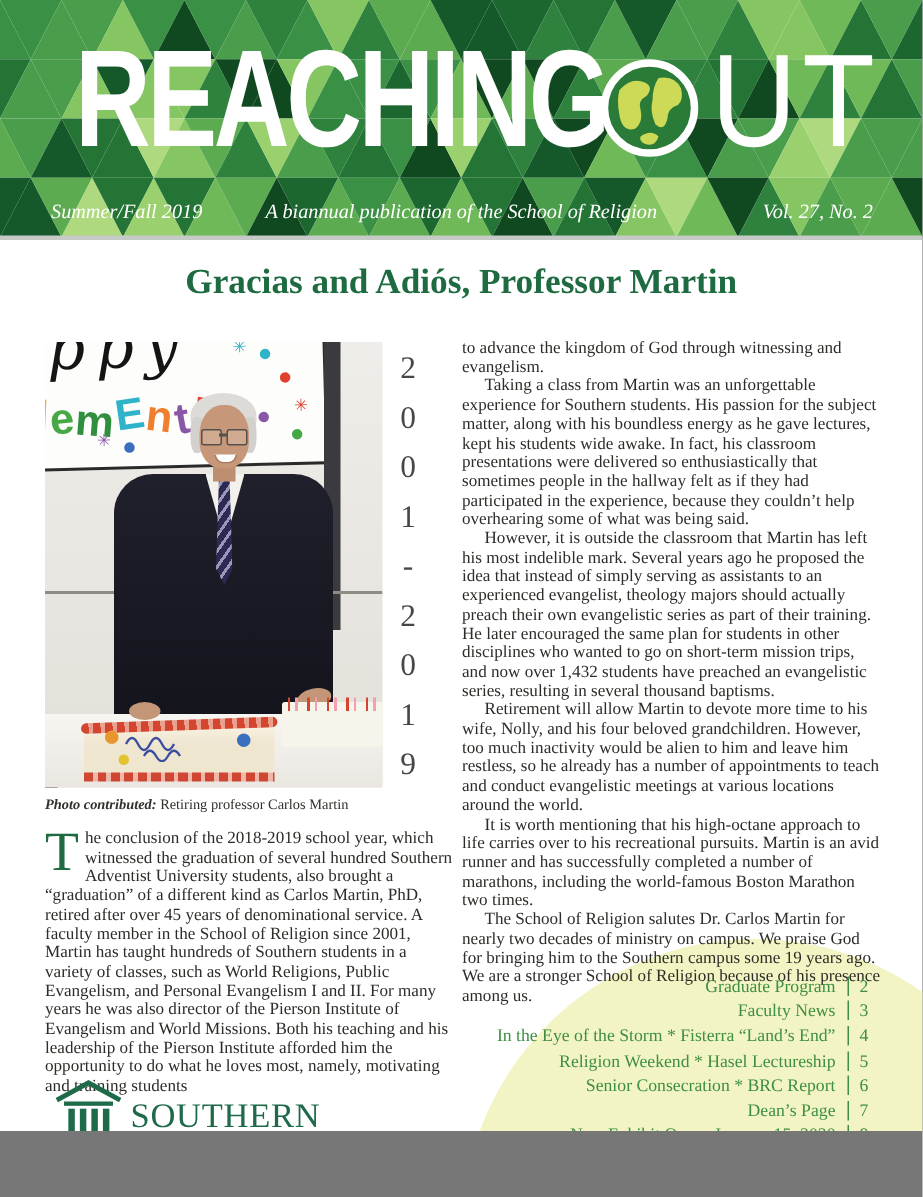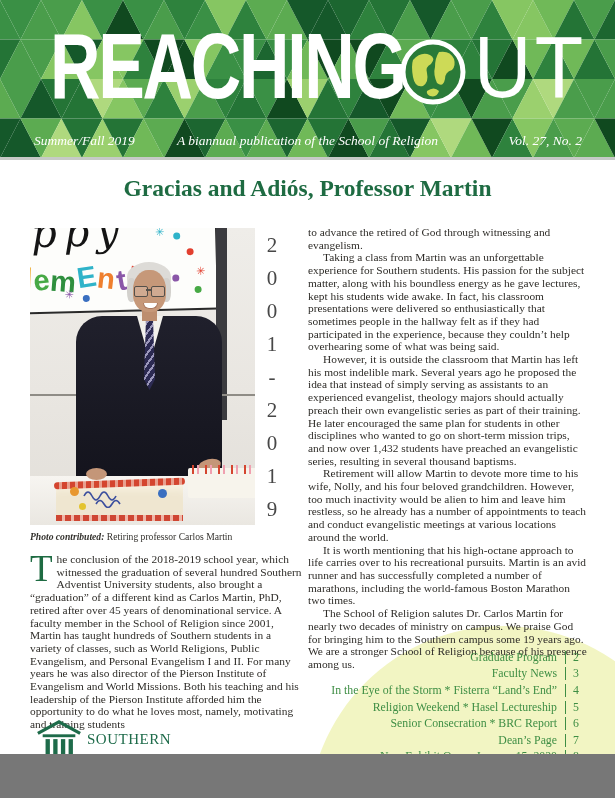--- a/index.html
+++ b/index.html
@@ -105,21 +105,21 @@
   .toc{position:absolute;left:290px;top:649px;width:298px;z-index:2;}
   .toc-row{height:16.6px;display:flex;align-items:center;justify-content:flex-end;
     font-size:11.8px;color:var(--toc-green);}
   .toc-sep{width:0;height:13px;border-left:1.5px solid var(--toc-green);margin:0 0 0 8px;}
   .toc-page{width:15px;margin-left:7px;}
 
   
   .footer-bar{position:absolute;left:0;top:780px;width:313px;height:18px;background:var(--footer-bar-green);z-index:3;}
   .logo{position:absolute;left:35px;top:714px;width:220px;height:60px;}
   .logo svg{position:absolute;left:0;top:4px;}
-  .logo-name{position:absolute;left:52px;top:18px;font-size:15px;line-height:1;color:var(--logo-green);letter-spacing:.5px;text-align:right;}
+  .logo-name{position:absolute;left:52px;top:18px;font-size:23px;line-height:1;color:var(--logo-green);letter-spacing:.5px;text-align:right;}
   .logo-sub{position:absolute;left:53px;top:39px;font-size:8.8px;line-height:1;color:var(--logo-green);letter-spacing:1.7px;font-family:Liberation Serif, serif;}
 </style>
 </head>
 <body>
 
 <div class="page">
 
   <header class="masthead">
     <svg id="mosaic" width="615" height="158">
         <polygon points="-20.5,39.5 0,0 20.5,39.5" fill="#3a9045"></polygon>
@@ -354,21 +354,21 @@
 
   <div class="caption">
     <span class="cap-label">Photo contributed:</span><span> Retiring professor Carlos Martin</span>
   </div>
 
   <div class="col-left">
     <span class="dropcap">T</span><span>he conclusion of the 2018-2019 school year, which witnessed the graduation of several hundred Southern Adventist University students, also brought a “graduation” of a different kind as Carlos Martin, PhD, retired after over 45 years of denominational service. A faculty member in the School of Religion since 2001, Martin has taught hundreds of Southern students in a variety of classes, such as World Religions, Public Evangelism, and Personal Evangelism I and II. For many years he was also director of the Pierson Institute of Evangelism and World Missions. Both his teaching and his leadership of the Pierson Institute afforded him the opportunity to do what he loves most, namely, motivating and training students</span>
   </div>
 
   <div class="col-right" id="right-col">
-      <p class="noindent">to advance the retired of God through witnessing and evangelism.</p>
+      <p class="noindent">to advance the kingdom of God through witnessing and evangelism.</p>
       <p>Taking a class from Martin was an unforgettable experience for Southern students. His passion for the subject matter, along with his boundless energy as he gave lectures, kept his students wide awake. In fact, his classroom presentations were delivered so enthusiastically that sometimes people in the hallway felt as if they had participated in the experience, because they couldn’t help overhearing some of what was being said.</p>
       <p>However, it is outside the classroom that Martin has left his most indelible mark. Several years ago he proposed the idea that instead of simply serving as assistants to an experienced evangelist, theology majors should actually preach their own evangelistic series as part of their training. He later encouraged the same plan for students in other disciplines who wanted to go on short-term mission trips, and now over 1,432 students have preached an evangelistic series, resulting in several thousand baptisms.</p>
       <p>Retirement will allow Martin to devote more time to his wife, Nolly, and his four beloved grandchildren. However, too much inactivity would be alien to him and leave him restless, so he already has a number of appointments to teach and conduct evangelistic meetings at various locations around the world.</p>
       <p>It is worth mentioning that his high-octane approach to life carries over to his recreational pursuits. Martin is an avid runner and has successfully completed a number of marathons, including the world-famous Boston Marathon two times.</p>
       <p>The School of Religion salutes Dr. Carlos Martin for nearly two decades of ministry on campus. We praise God for bringing him to the Southern campus some 19 years ago. We are a stronger School of Religion because of his presence among us.</p>
     </div>
 
   <div class="toc-circle"></div>
   <div class="toc" id="toc">
       <div class="toc-row">

